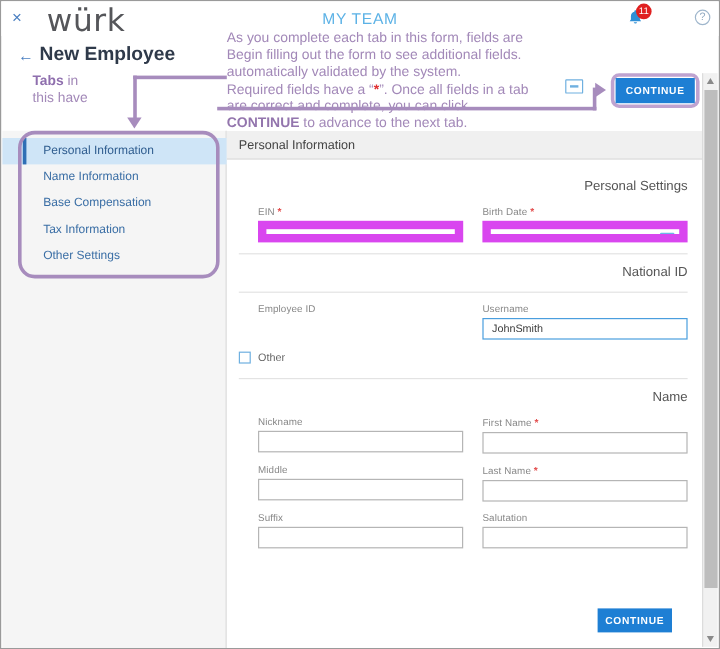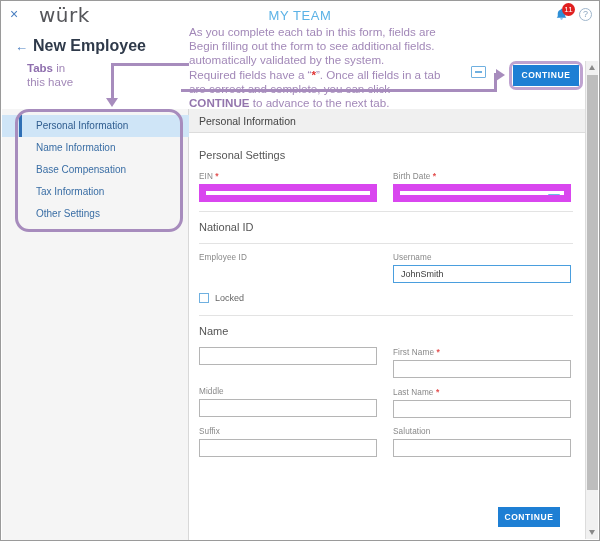--- a/index.html
+++ b/index.html
@@ -25,30 +25,30 @@
     background: #ffffff;
   }
   .close-x {
     position: absolute; left: 9px; top: 5px;
     font-size: 14px; color: #4a7fc1; line-height: 16px;
     font-family: "Liberation Sans", sans-serif;
     cursor: pointer;
   }
   .brand {
     position: absolute; left: 38px; top: 2px;
-    font-size: 20px; color: #55565a; letter-spacing: .5px;
+    font-size: 26px; color: #55565a; letter-spacing: .5px;
     font-family: "DejaVu Sans", sans-serif;
   }
   .page-title {
     position: absolute; left: 0; top: 7px; width: 598px;
     text-align: center;
     font-size: 13px; color: #5cb2e6; letter-spacing: .6px;
   }
   .bell-wrap {
-    position: absolute; left: 553px; top: 6px;
+    position: absolute; left: 521px; top: 6px;
     width: 18px; height: 18px; cursor: pointer;
   }
   .bell-badge {
     position: absolute; left: 8px; top: -4px;
     min-width: 13px; height: 13px; border-radius: 7px;
     background: #e02020; color: #fff;
     font-size: 8px; line-height: 13px; text-align: center;
     padding: 0 2px;
   }
   .help-icon {
@@ -159,22 +159,23 @@
     height: 24px; line-height: 24px;
     background: #f0f0f0;
     border-bottom: 1px solid #dcdcdc;
     padding-left: 10px;
     font-size: 10.5px; color: #444;
   }
   .form-body { padding: 10px 14px 0 10px; }
   .section-title {
     font-size: 11px; color: #555;
     margin: 6px 0 10px 0;
-  }
-  .field-row { display: flex; gap: 16px; margin-bottom: 9px; }
+    text-align: right;
+  }
+  .field-row { display: flex; gap: 16px; margin-bottom: 9px; margin-left: 16px; }
   .field { width: 178px; }
   .field-label {
     font-size: 8.2px; color: #888;
     margin-bottom: 3px; letter-spacing: .1px;
   }
   .field-label .req-star { color: #e35050; font-size: 8.5px; }
   .input-box {
     position: relative;
     height: 18px;
     border: 7px solid #d946ef;
@@ -399,29 +400,32 @@
             <span>Username</span>
           </div>
           <div class="input-box focused">
             <span>JohnSmith</span>
           </div>
         </div>
       </div>
 
       <div class="checkbox-row">
         <span class="checkbox"></span>
-        <span class="checkbox-label">Locked</span>
+        <span class="checkbox-label">Other</span>
       </div>
 
       <div class="divider" style="margin-top:12px"></div>
 
       <div class="section-title">Name</div>
 
       <div class="field-row">
         <div class="field">
+          <div class="field-label">
+            <span>Nickname</span>
+          </div>
           <div class="input-box empty"></div>
         </div>
         <div class="field">
           <div class="field-label">
             <span>First Name</span>
             <span class="req-star">*</span>
           </div>
           <div class="input-box empty"></div>
         </div>
       </div>

